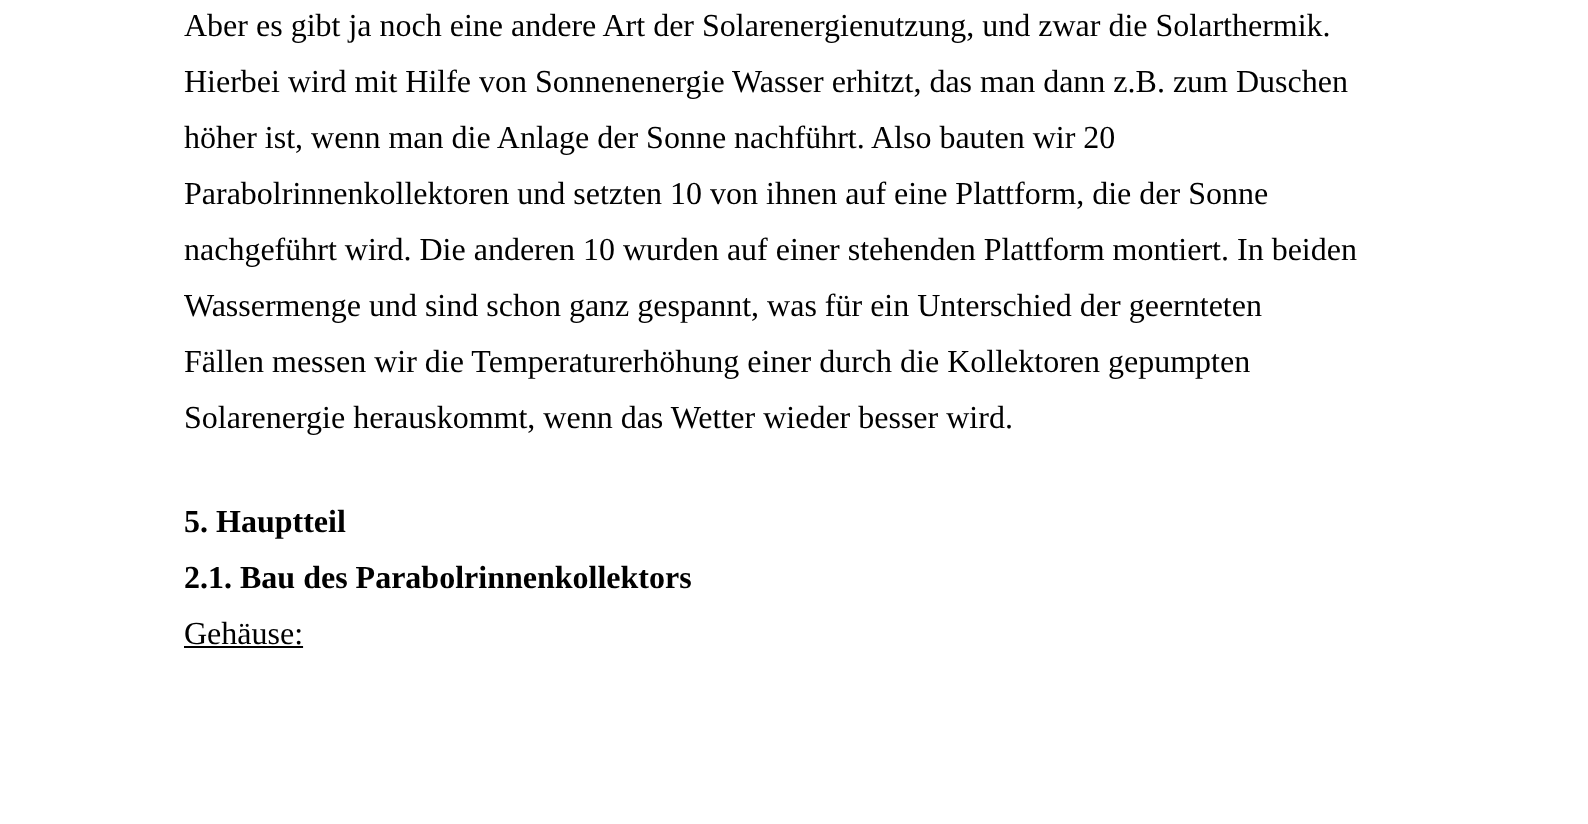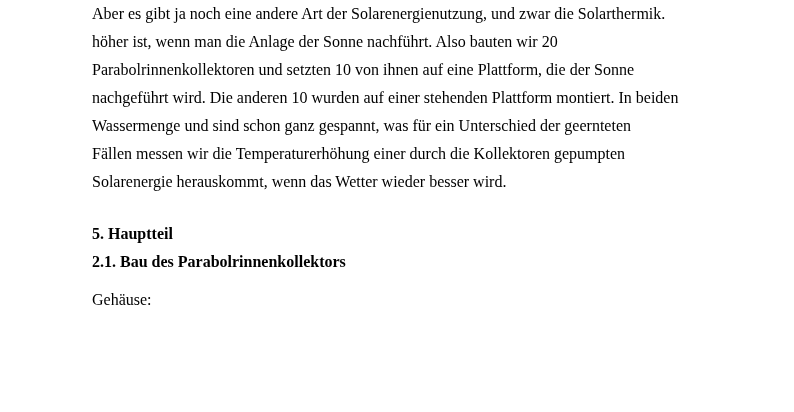--- a/index.html
+++ b/index.html
@@ -25,30 +25,31 @@
     white-space: nowrap;
     height: 28px;
   }
   .blank-line {
     height: 24px;
   }
   .heading {
     font-weight: bold;
   }
   .subheading {
-    margin-top: 10px;
+    text-decoration: underline;
   }
 </style>
 </head>
 <body>
 
 <div class="page">
 
   <div>
     <div class="line">Aber es gibt ja noch eine andere Art der Solarenergienutzung, und zwar die Solarthermik.</div>
+    <div class="line">Hierbei wird mit Hilfe von Sonnenenergie Wasser erhitzt, das man dann z.B. zum Duschen</div>
   </div>
 
   <div>
     <div class="line">höher ist, wenn man die Anlage der Sonne nachführt. Also bauten wir 20</div>
     <div class="line">Parabolrinnenkollektoren und setzten 10 von ihnen auf eine Plattform, die der Sonne</div>
     <div class="line">nachgeführt wird. Die anderen 10 wurden auf einer stehenden Plattform montiert. In beiden</div>
     <div class="line">Wassermenge und sind schon ganz gespannt, was für ein Unterschied der geernteten</div>
     <div class="line">Fällen messen wir die Temperaturerhöhung einer durch die Kollektoren gepumpten</div>
     <div class="line">Solarenergie herauskommt, wenn das Wetter wieder besser wird.</div>
   </div>

